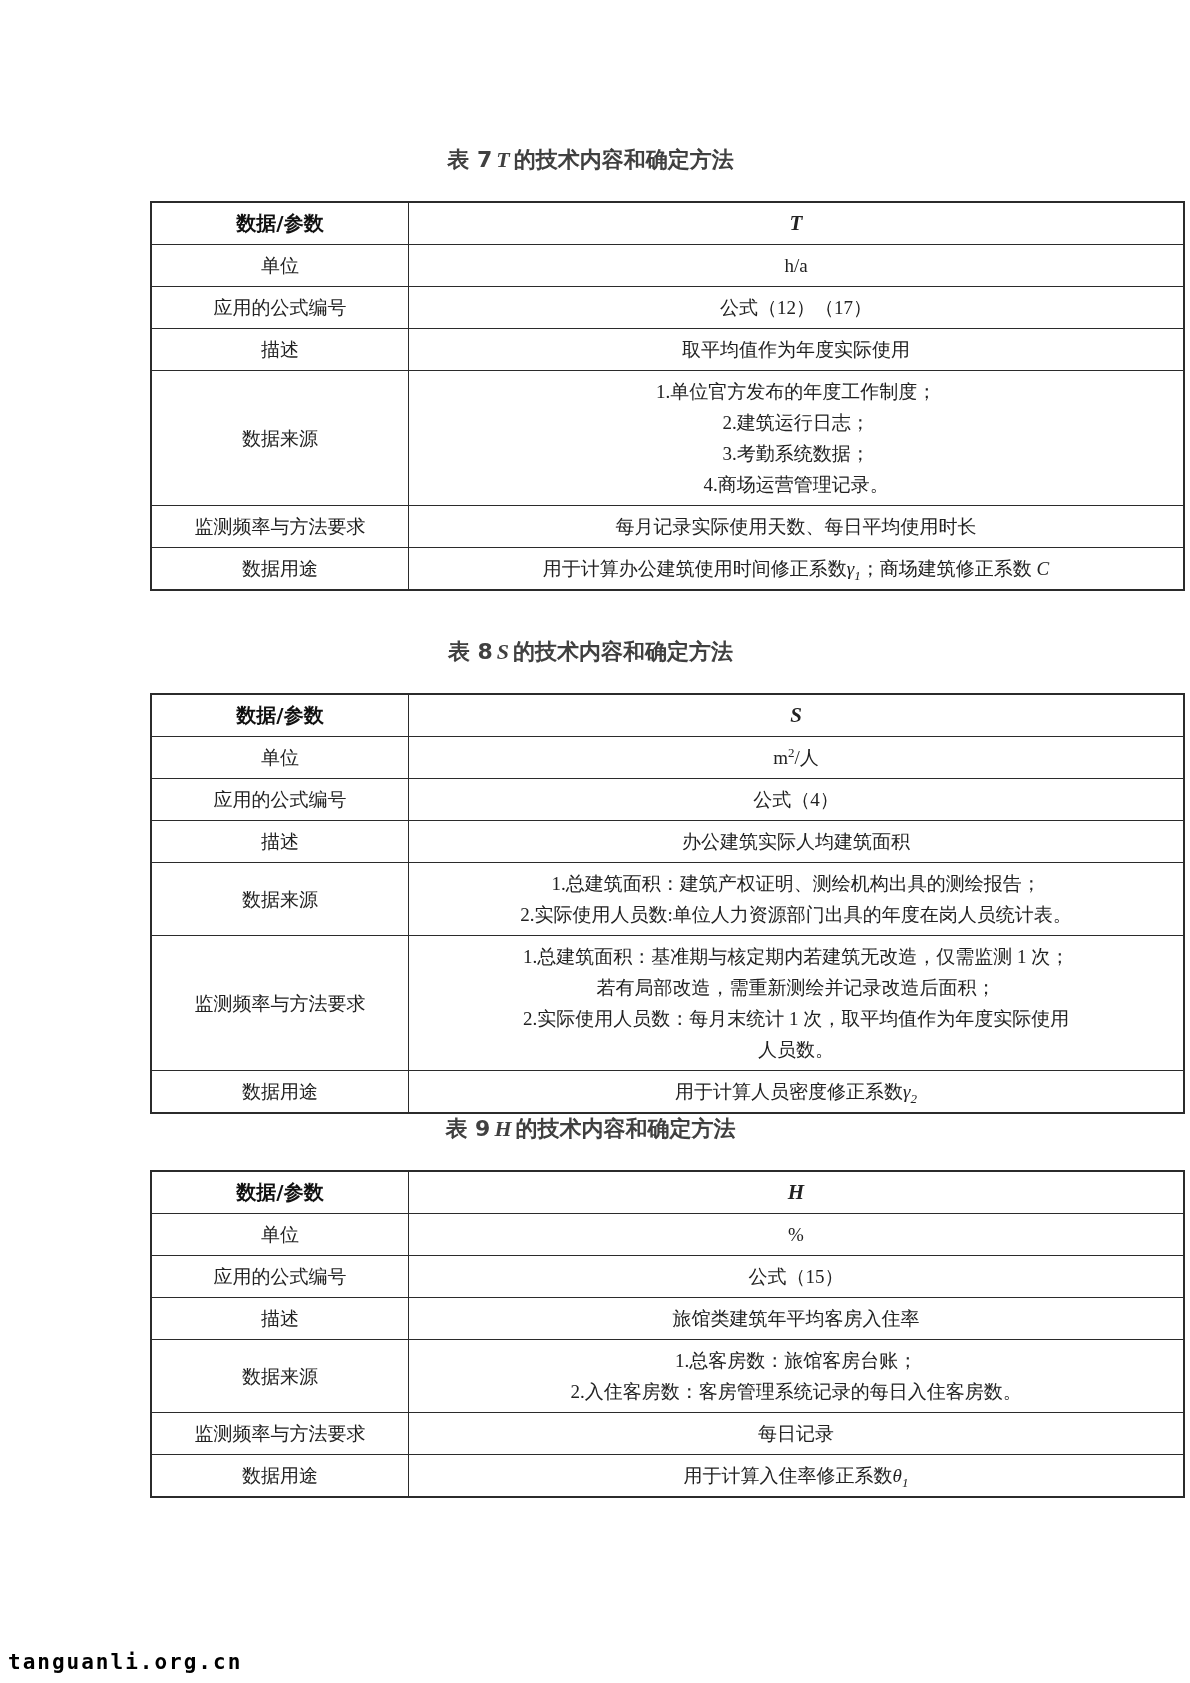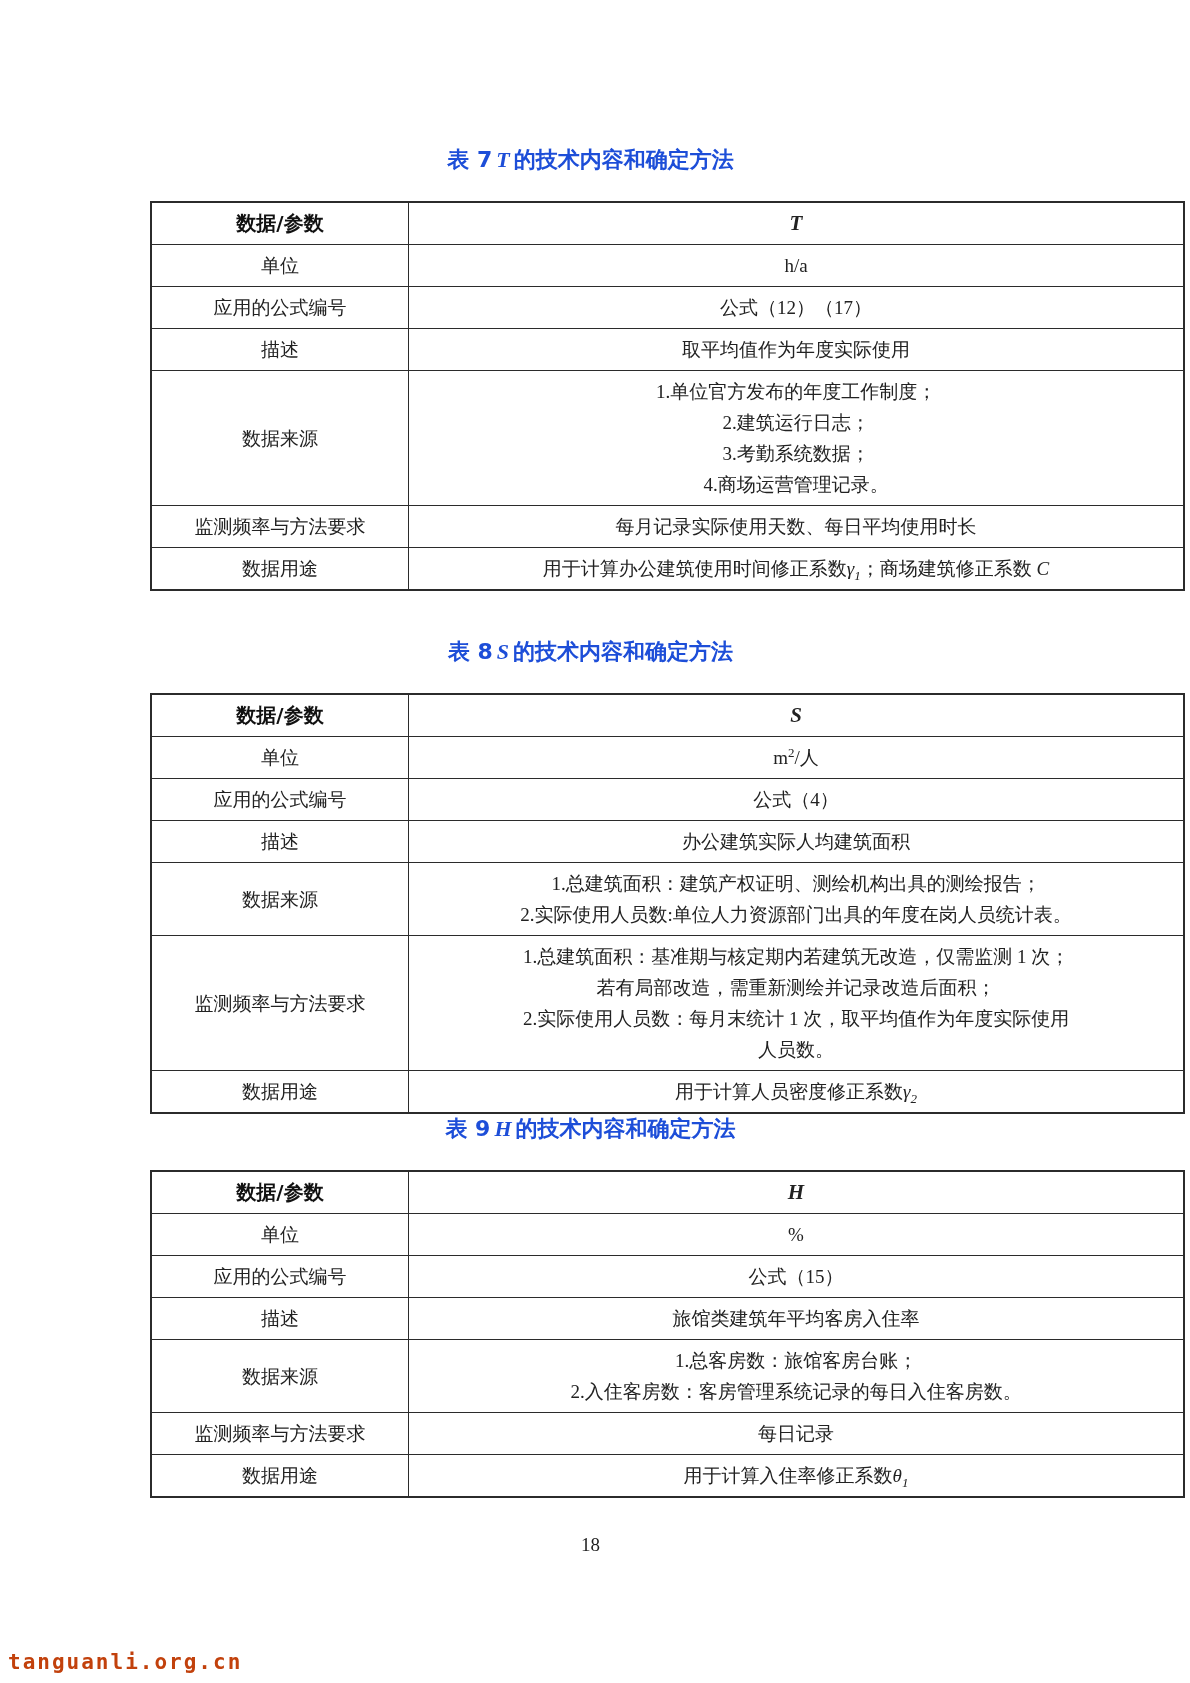--- a/index.html
+++ b/index.html
@@ -12,21 +12,21 @@
     overflow:hidden;
   }
   .content{width:881px;margin-left:150px;}
   .tbl-title{
     margin:0;
     text-align:center;
     font-family:"DejaVu Sans","Liberation Sans",sans-serif;
     font-weight:bold;
     font-size:22px;
     line-height:30px;
-    color:#1d4ed8;
+    color:#404040;
   }
   .tbl-title .sym{
     font-family:"Liberation Serif","DejaVu Serif",serif;
     font-style:italic;
     font-weight:bold;
     padding:0 4px;
   }
   .t7-title{padding-top:145px;}
   .t8-title{margin-top:46px;}
   .t9-title{}
@@ -69,21 +69,21 @@
     color:#1f1f1f;
   }
   .watermark{
     position:absolute;
     left:8px;
     top:1650px;
     font-family:"DejaVu Sans Mono","Liberation Mono",monospace;
     font-weight:bold;
     font-size:21px;
     letter-spacing:2px;
-    color:#c2410c;
+    color:#000000;
   }
 </style>
 </head>
 <body>
 
 <div class="page">
   <div class="content">
 
     <h2 class="tbl-title t7-title"><span>表 7</span><span class="sym">T</span><span>的技术内容和确定方法</span></h2>
 
@@ -191,17 +191,16 @@
         <td class="lbl">监测频率与方法要求</td>
         <td class="val">每日记录</td>
       </tr>
       <tr>
         <td class="lbl">数据用途</td>
         <td class="val"><span>用于计算入住率修正系数</span><span class="sym-it">θ</span><sub class="sym-it">1</sub></td>
       </tr>
     </tbody>
       </table>
 
-    <div class="pagenum">18</div>
   </div>
 
   <div class="watermark">tanguanli.org.cn</div>
 </div>
 
 </body></html>

